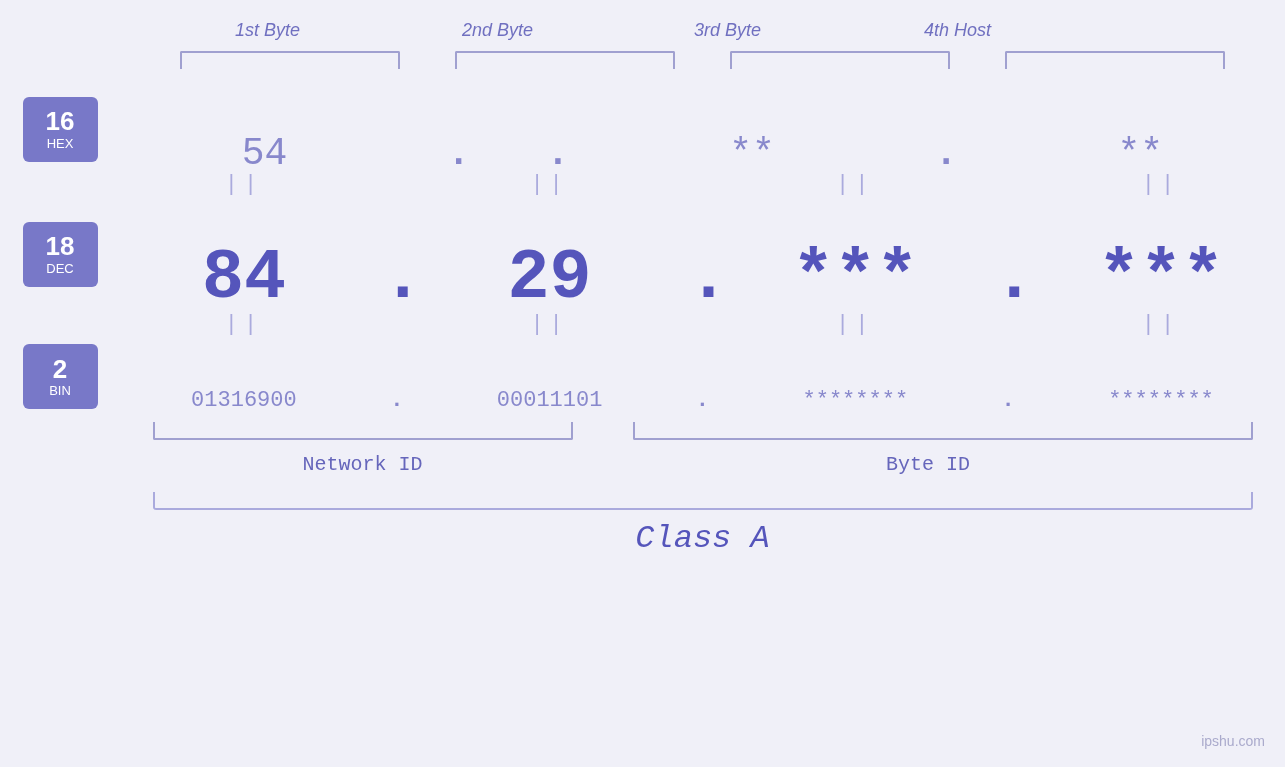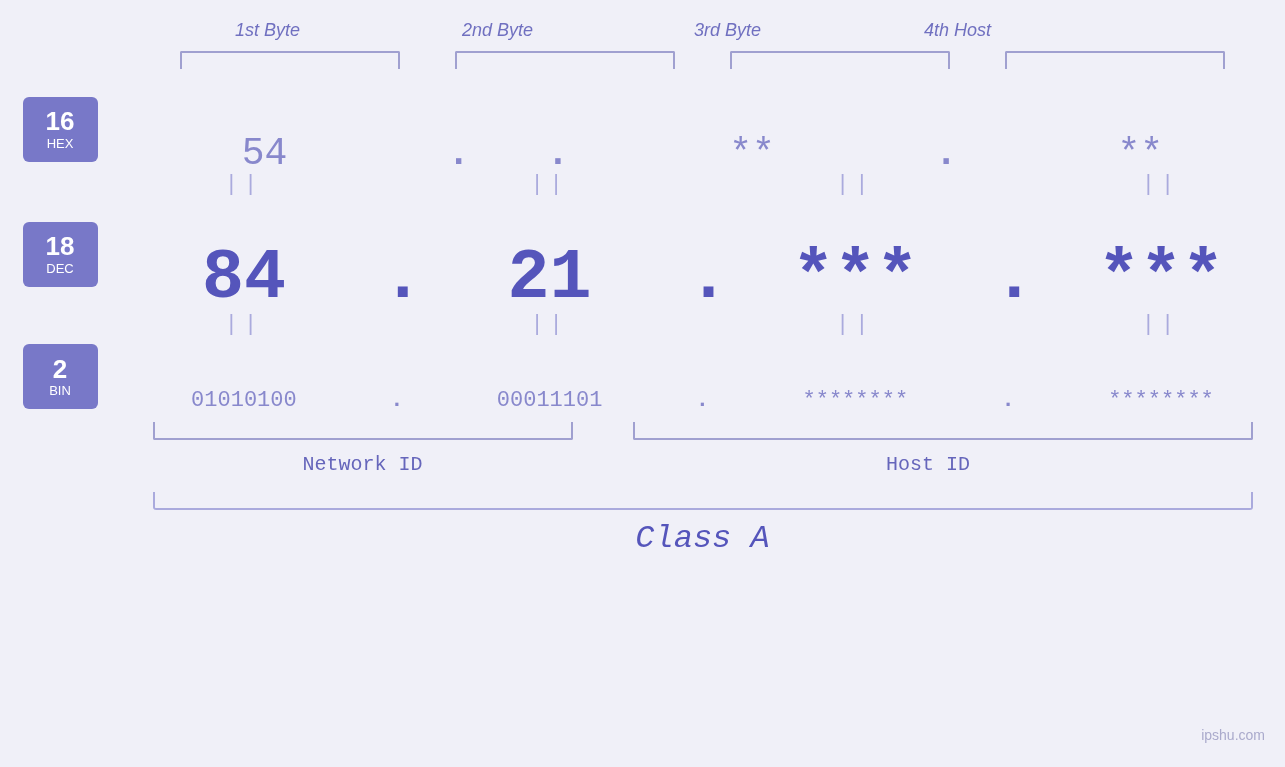--- a/index.html
+++ b/index.html
@@ -270,21 +270,21 @@
       margin-top: 8px;
       color: #5555bb;
       font-size: 32px;
       font-family: 'Courier New', Courier, monospace;
       font-style: italic;
     }
 
     
     .watermark {
       position: absolute;
-      bottom: 24px;
+      bottom: 18px;
       right: 20px;
       color: #aaaacc;
       font-size: 14px;
       font-family: Arial, sans-serif;
     }
   </style>
 </head>
 <body>
 
 <div class="container">
@@ -345,21 +345,21 @@
         <span class="base-number">18</span>
         <span class="base-text">DEC</span>
       </div>
     </div>
     <div class="values-area">
       <div class="byte-value">
         <span class="dec-value">84</span>
       </div>
       <div class="dot-sep dec-dot">.</div>
       <div class="byte-value">
-        <span class="dec-value">21</span>
+        <span class="dec-value">29</span>
       </div>
       <div class="dot-sep dec-dot">.</div>
       <div class="byte-value">
         <span class="dec-value">***</span>
       </div>
       <div class="dot-sep dec-dot">.</div>
       <div class="byte-value">
         <span class="dec-value">***</span>
       </div>
     </div>
@@ -380,21 +380,21 @@
 
   <div class="value-row" style="height:75px;">
     <div class="base-label">
       <div class="base-badge">
         <span class="base-number">2</span>
         <span class="base-text">BIN</span>
       </div>
     </div>
     <div class="values-area">
       <div class="byte-value">
-        <span class="bin-value">01010100</span>
+        <span class="bin-value">01316900</span>
       </div>
       <div class="dot-sep bin-dot">.</div>
       <div class="byte-value">
         <span class="bin-value">00011101</span>
       </div>
       <div class="dot-sep bin-dot">.</div>
       <div class="byte-value">
         <span class="bin-value">********</span>
       </div>
       <div class="dot-sep bin-dot">.</div>
@@ -404,21 +404,21 @@
     </div>
   </div>
 
   <div class="bracket-bottom-row">
     <div class="bracket-network"></div>
     <div class="bracket-host"></div>
   </div>
 
   <div class="labels-row">
     <div class="network-id-label">Network ID</div>
-    <div class="host-id-label">Host ID</div>
+    <div class="host-id-label">Byte ID</div>
   </div>
 
   <div class="outer-bracket-row">
     <div class="outer-bracket"></div>
   </div>
 
   <div class="class-row">Class A</div>
 
   <div class="watermark">ipshu.com</div>
 

